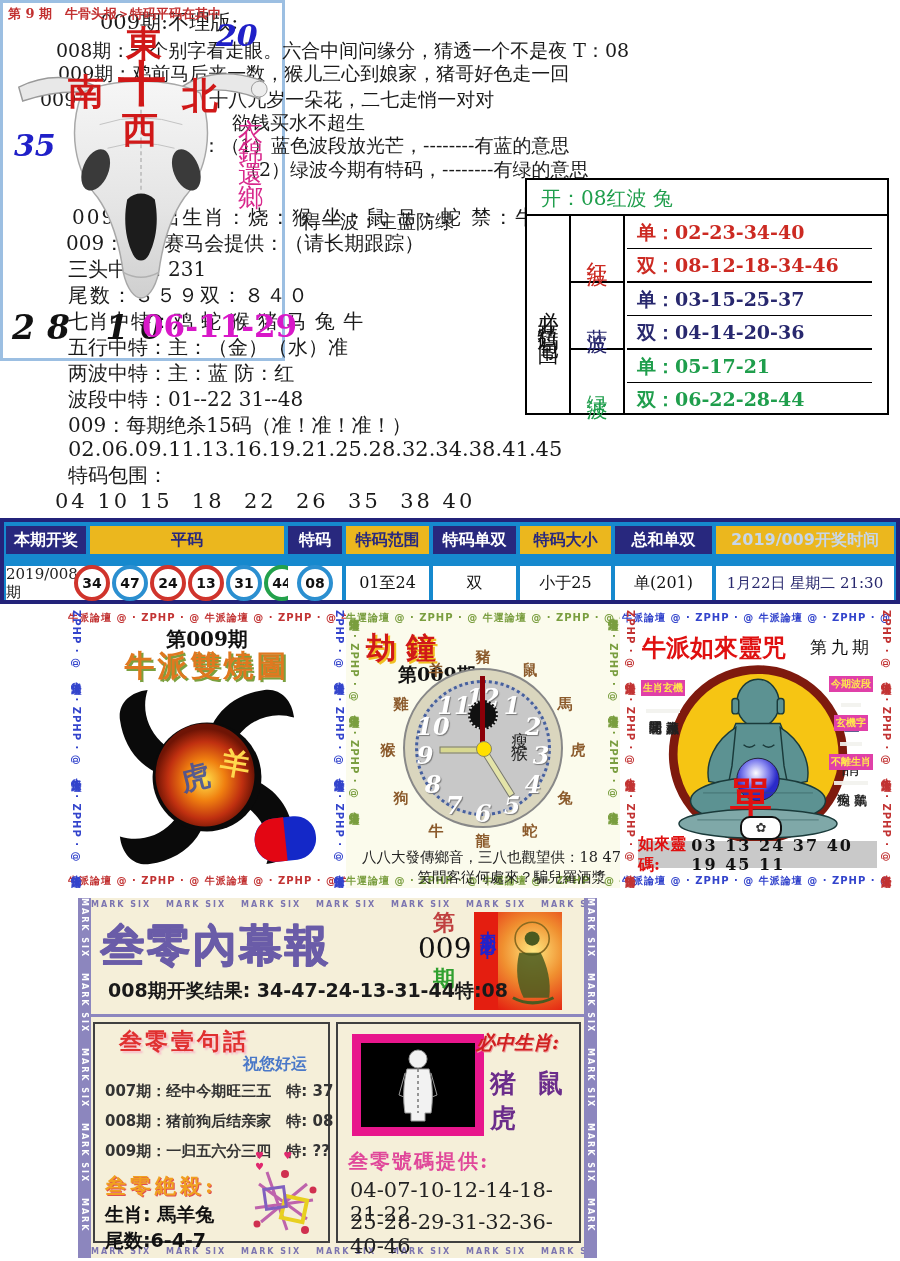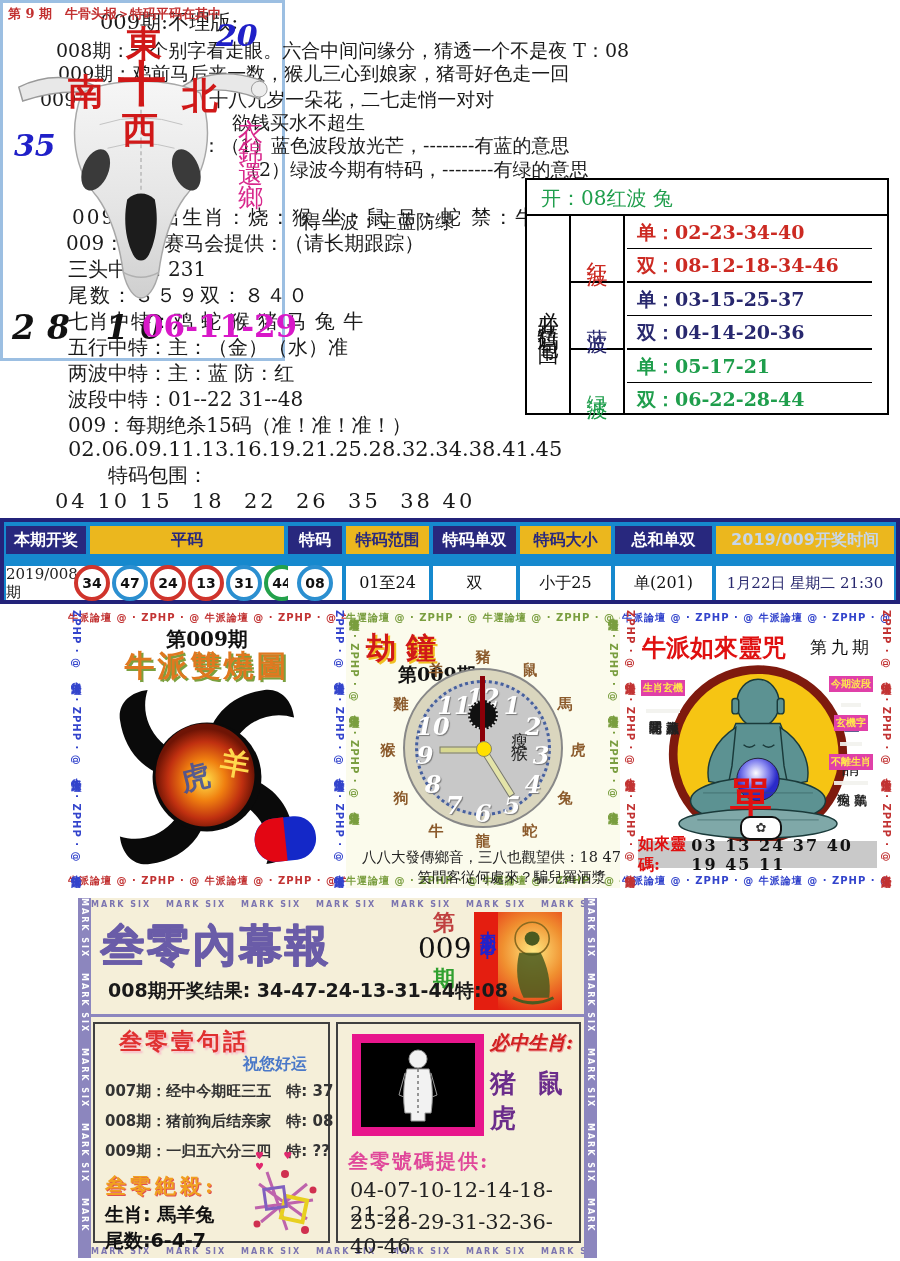--- a/index.html
+++ b/index.html
@@ -94,21 +94,21 @@
   <div class="tline" style="left:72px;top:204px;font-size:20px;letter-spacing:2px;">009：不出生肖：烧：猴 坐：鼠 吊：蛇 禁：牛</div>
   <div class="tline" style="left:66px;top:230px;font-size:20px;">009：香港赛马会提供：（请长期跟踪）</div>
   <div class="tline" style="left:68px;top:256px;font-size:20px;">三头中特：231</div>
   <div class="tline" style="left:68px;top:282px;font-size:20px;letter-spacing:2px;">尾数：３５９双：８４０</div>
   <div class="tline" style="left:68px;top:308px;font-size:20px;letter-spacing:1px;">七肖中特：鸡 蛇 猴 猪 马 兔 牛</div>
   <div class="tline" style="left:68px;top:334px;font-size:20px;">五行中特：主：（金）（水）准</div>
   <div class="tline" style="left:68px;top:360px;font-size:20px;">两波中特：主：蓝 防：红</div>
   <div class="tline" style="left:68px;top:386px;font-size:20px;">波段中特：01--22 31--48</div>
   <div class="tline" style="left:68px;top:412px;font-size:20px;">009：每期绝杀15码（准！准！准！）</div>
   <div class="tline" style="left:68px;top:437px;font-size:21px;">02.06.09.11.13.16.19.21.25.28.32.34.38.41.45</div>
-  <div class="tline" style="left:68px;top:462px;font-size:20px;margin-left:40px;">特码包围：</div>
+  <div class="tline" style="left:68px;top:462px;font-size:20px;">特码包围：</div>
   <div class="tline" style="left:55px;top:489px;font-size:21px;letter-spacing:3px;">04 10 15  18  22  26  35  38 40</div>
 
   <div id="wtable">
     <div id="wopen">开：08红波 兔</div>
     <div id="wside">必开特码包围</div>
     <div class="wlabel wred" style="top:36px;height:67px;border-bottom:2px solid #000;">红波</div>
     <div class="wlabel wnavy" style="top:103px;height:67px;border-bottom:2px solid #000;">蓝波</div>
     <div class="wlabel wgreen" style="top:170px;height:63px;">绿波</div>
     <div class="wval wred" style="top:36px;">单：02-23-34-40</div>
     <div class="wval wred" style="top:69px;border-bottom:2px solid #000;height:34px;">双：08-12-18-34-46</div>
@@ -333,21 +333,21 @@
       <div class="abs" style="left:14px;top:10px;width:132px;height:102px;background:#000;border:9px solid #E8168C;box-sizing:border-box;">
         <svg width="100%" height="100%" viewBox="0 0 114 84">
           <g fill="#F2F2F2" stroke="#999" stroke-width="1">
             <circle cx="57" cy="16" r="9"></circle>
             <path d="M46,26 C42,40 42,58 44,70 L50,70 L50,78 L64,78 L64,70 L70,70 C72,58 72,40 68,26 Z"></path>
             <path d="M44,30 L38,52 L43,54 M70,30 L76,52 L71,54" fill="none"></path>
           </g>
           <path d="M57,26 L57,70" stroke="#777" stroke-width="1.5" stroke-dasharray="3,3"></path>
         </svg>
       </div>
-      <div class="abs" style="left:152px;top:6px;font-size:19px;font-weight:bold;color:#D02020;font-style:italic;text-shadow:1px 1px 0 #F0A0A0;">必中生肖:</div>
+      <div class="abs" style="left:138px;top:6px;font-size:19px;font-weight:bold;color:#D02020;font-style:italic;text-shadow:1px 1px 0 #F0A0A0;">必中生肖:</div>
       <div class="abs" style="left:152px;top:42px;font-size:26px;font-weight:bold;color:#6B2D8B;letter-spacing:6px;">猪 鼠 虎</div>
       <div class="abs" style="left:10px;top:124px;font-size:20px;font-weight:bold;color:#E0489A;letter-spacing:2px;">叁零號碼提供:</div>
       <div class="abs" style="left:12px;top:154px;font-size:21px;color:#222;">04-07-10-12-14-18-21-22</div>
       <div class="abs" style="left:12px;top:186px;font-size:21px;color:#222;">25-28-29-31-32-36-40-46</div>
     </div>
   </div>
 
   <div id="br">
     <div class="abs" style="left:8px;top:5px;font-size:13px;font-weight:bold;color:#C23030;">第 9 期　牛骨头报＞特码平码在其中</div>
     <svg class="abs" style="left:12px;top:30px;" width="258" height="272" viewBox="0 0 260 276">

